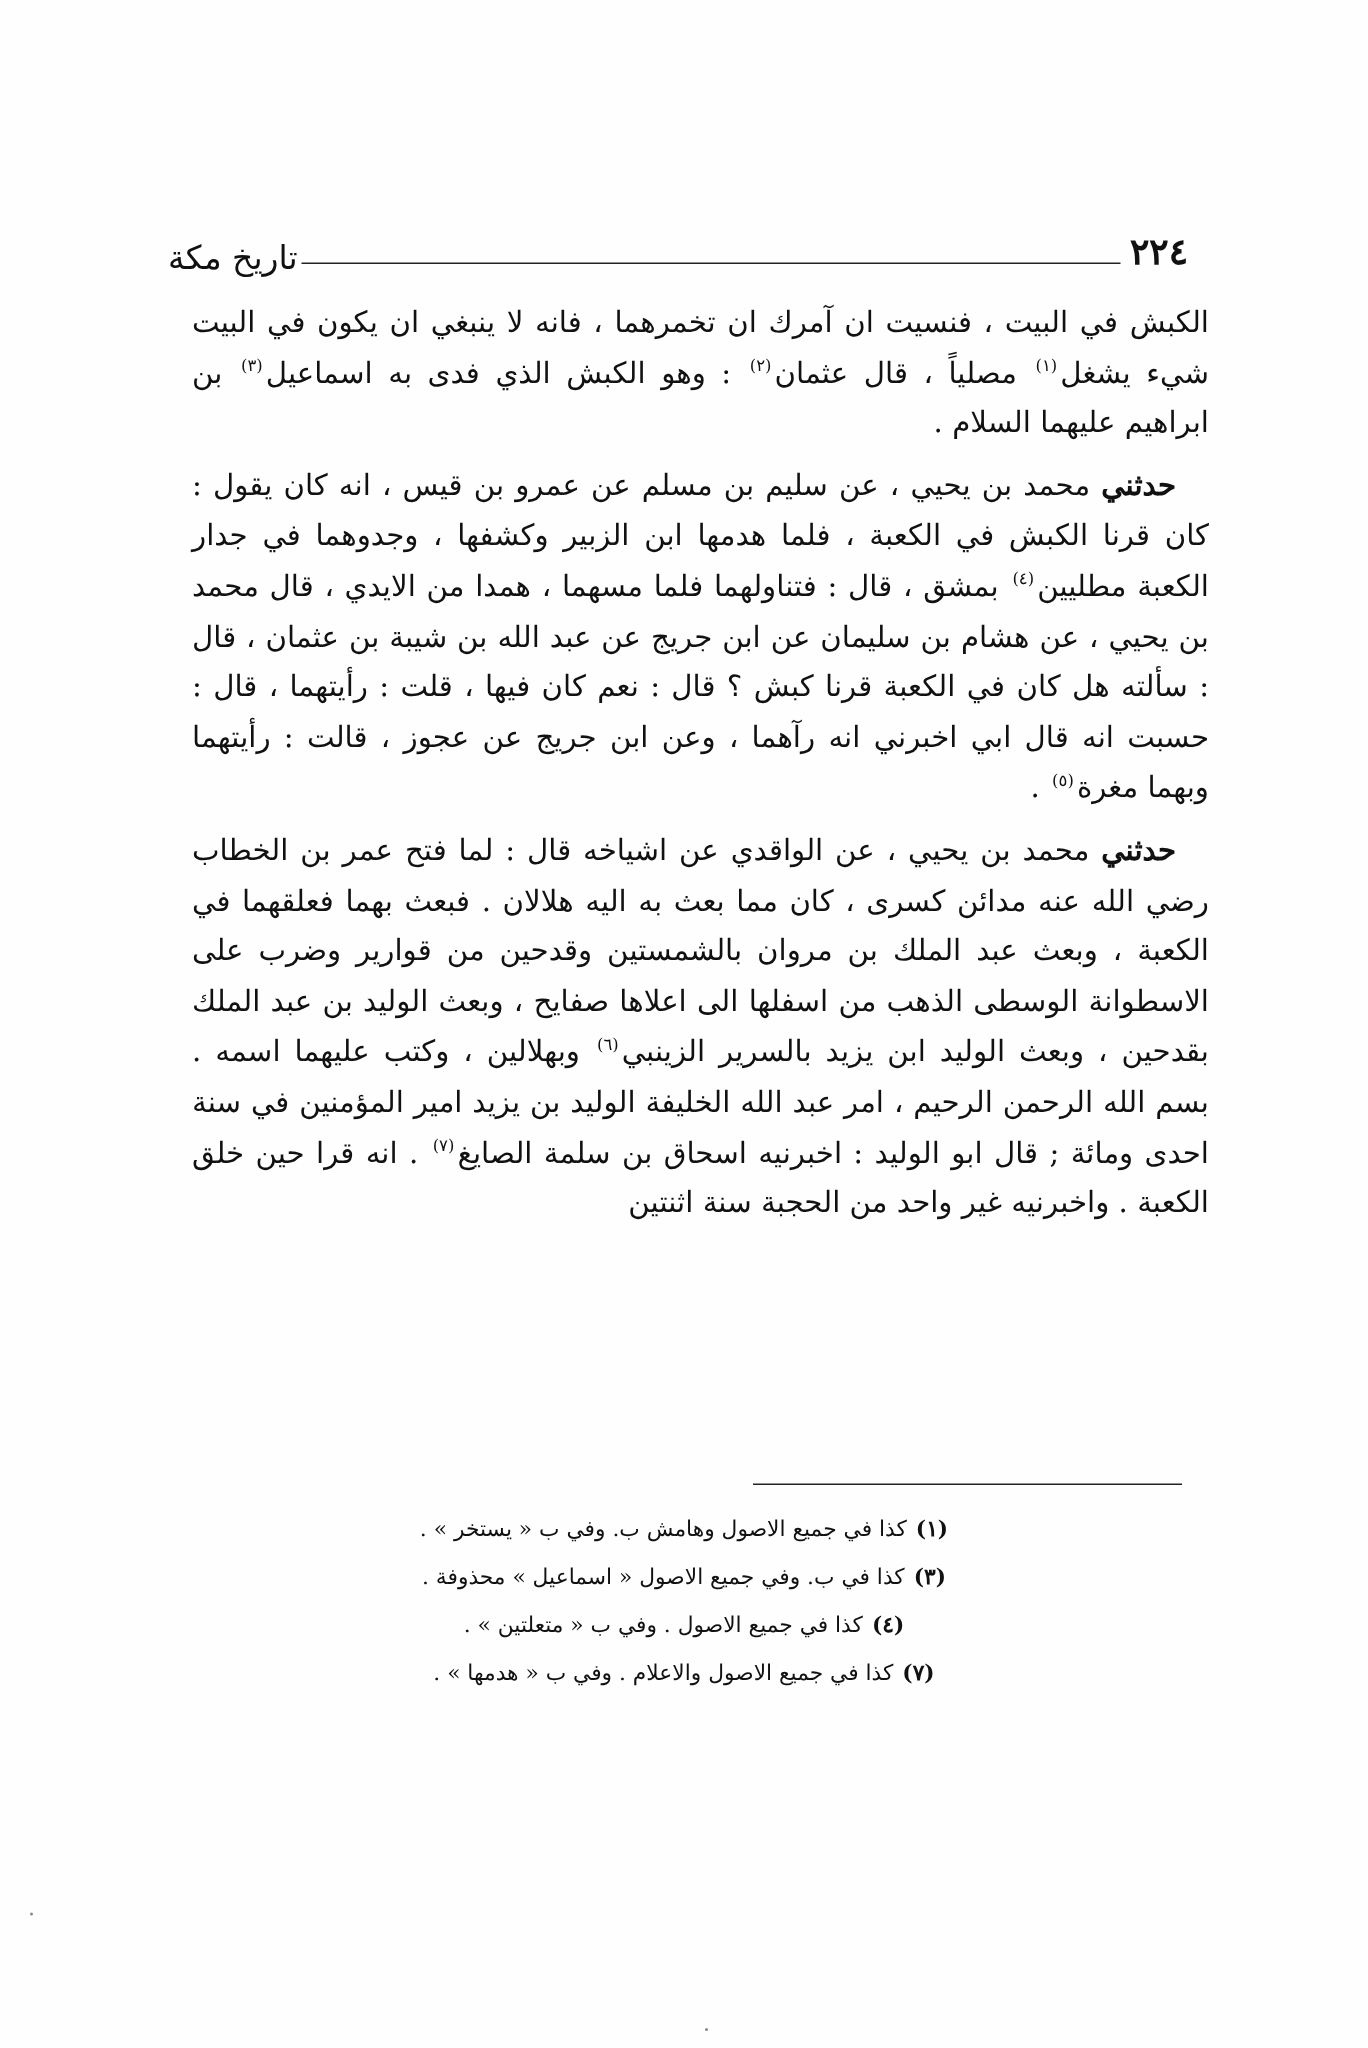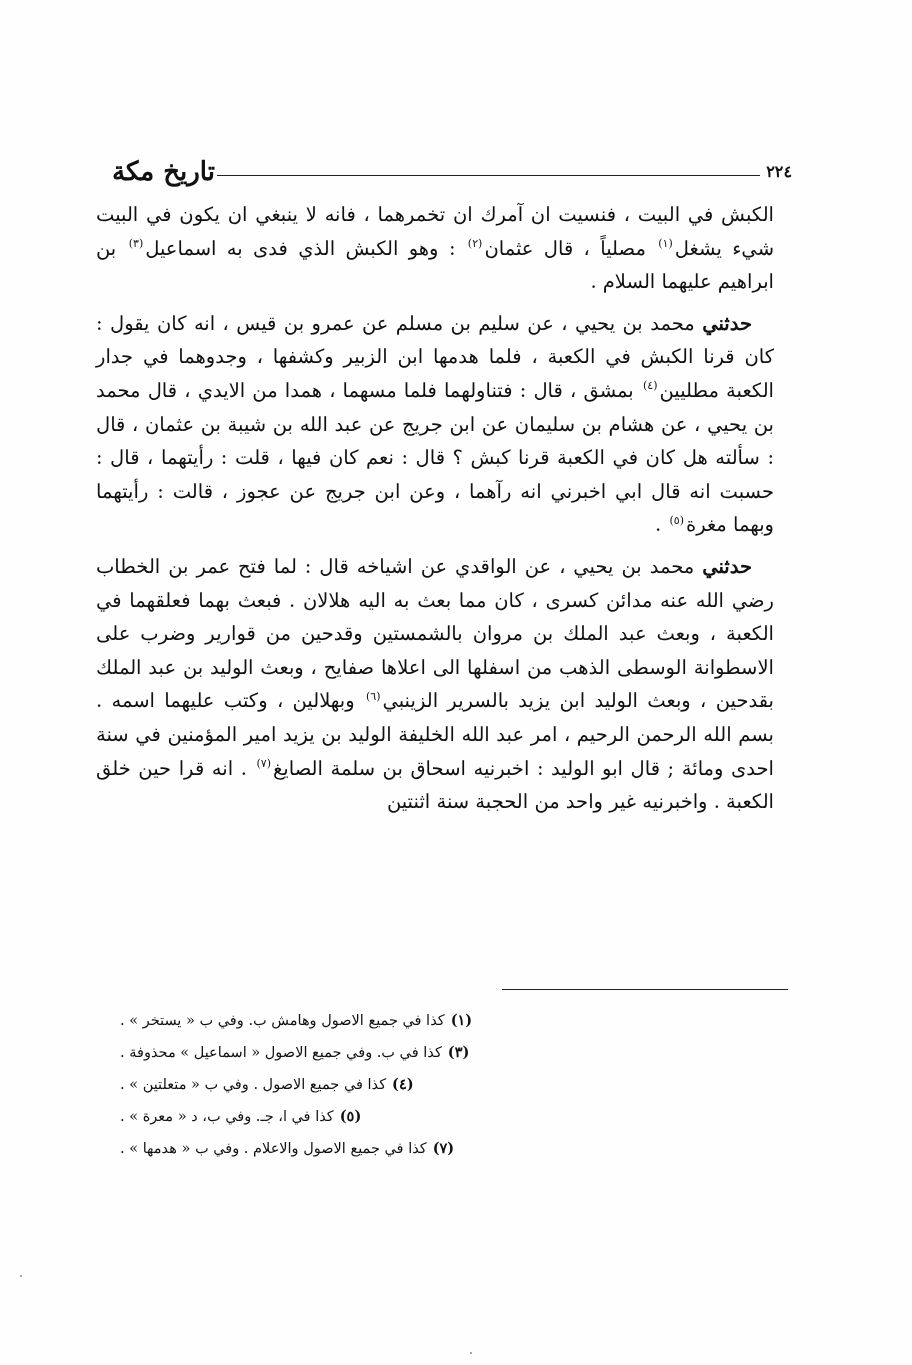--- a/index.html
+++ b/index.html
@@ -26,42 +26,42 @@
     position: absolute;
     left: 112px;
     top: 148px;
     width: 680px;
     height: 32px;
     direction: rtl;
     display: flex;
     align-items: flex-end;
   }
   .header .page-number {
-    font-size: 16px;
+    font-size: 24px;
     font-weight: bold;
     line-height: 1;
     padding-left: 6px;
   }
   .header .rule {
     flex: 1;
     height: 0;
     border-bottom: 1.5px solid #222;
     margin-bottom: 4px;
   }
   .header .running-title {
-    font-size: 26px;
-    font-weight: bold;
+    font-size: 22px;
+    font-weight: normal;
     line-height: 1;
     padding-right: 2px;
     margin-bottom: -4px;
   }
   
   .body-text {
     position: absolute;
-    left: 96px;
+    left: 128px;
     top: 198px;
     width: 678px;
     direction: rtl;
     text-align: justify;
     text-align-last: right;
     font-size: 19.5px;
     line-height: 33.6px;
   }
   .body-text p {
     margin: 0 0 8px 0;
@@ -87,21 +87,21 @@
     height: 0;
     border-top: 1.5px solid #222;
   }
   
   .footnotes {
     position: absolute;
     left: 120px;
     top: 1004px;
     width: 672px;
     direction: rtl;
-    text-align: left;
+    text-align: center;
     font-size: 14.5px;
     line-height: 31px;
   }
   .footnote {
     white-space: nowrap;
   }
   .footnote .fn-num {
     font-weight: bold;
     padding-left: 6px;
   }
@@ -134,19 +134,18 @@
       <span class="lead">حدثني</span><span> محمد بن يحيي ، عن الواقدي عن اشياخه قال : لما فتح عمر بن الخطاب رضي الله عنه مدائن كسرى ، كان مما بعث به اليه هلالان . فبعث بهما فعلقهما في الكعبة ، وبعث عبد الملك بن مروان بالشمستين وقدحين من قوارير وضرب على الاسطوانة الوسطى الذهب من اسفلها الى اعلاها صفايح ، وبعث الوليد بن عبد الملك بقدحين ، وبعث الوليد ابن يزيد بالسرير الزينبي</span><span class="fn-ref">(٦)</span><span> وبهلالين ، وكتب عليهما اسمه . بسم الله الرحمن الرحيم ، امر عبد الله الخليفة الوليد بن يزيد امير المؤمنين في سنة احدى ومائة ; قال ابو الوليد : اخبرنيه اسحاق بن سلمة الصايغ</span><span class="fn-ref">(٧)</span><span> . انه قرا حين خلق الكعبة . واخبرنيه غير واحد من الحجبة سنة اثنتين</span>
     </p>
   </div>
 
   <div class="fn-sep"></div>
 
   <div class="footnotes">
     <div class="footnote"><span class="fn-num">(١)</span><span>كذا في جميع الاصول وهامش ب. وفي ب « يستخر » .</span></div>
     <div class="footnote"><span class="fn-num">(٣)</span><span>كذا في ب. وفي جميع الاصول « اسماعيل » محذوفة .</span></div>
     <div class="footnote"><span class="fn-num">(٤)</span><span>كذا في جميع الاصول . وفي ب « متعلتين » .</span></div>
-    <div class="footnote"><span class="fn-num">(٥)</span><span>كذا في ا، جـ. وفي ب، د « معرة » .</span></div>
     <div class="footnote"><span class="fn-num">(٧)</span><span>كذا في جميع الاصول والاعلام . وفي ب « هدمها » .</span></div>
   </div>
 
   <span class="specks" style="left:20px; top:1275px;"></span>
   <span class="specks" style="left:470px; top:1352px;"></span>
 </div>
 
 </body></html>

